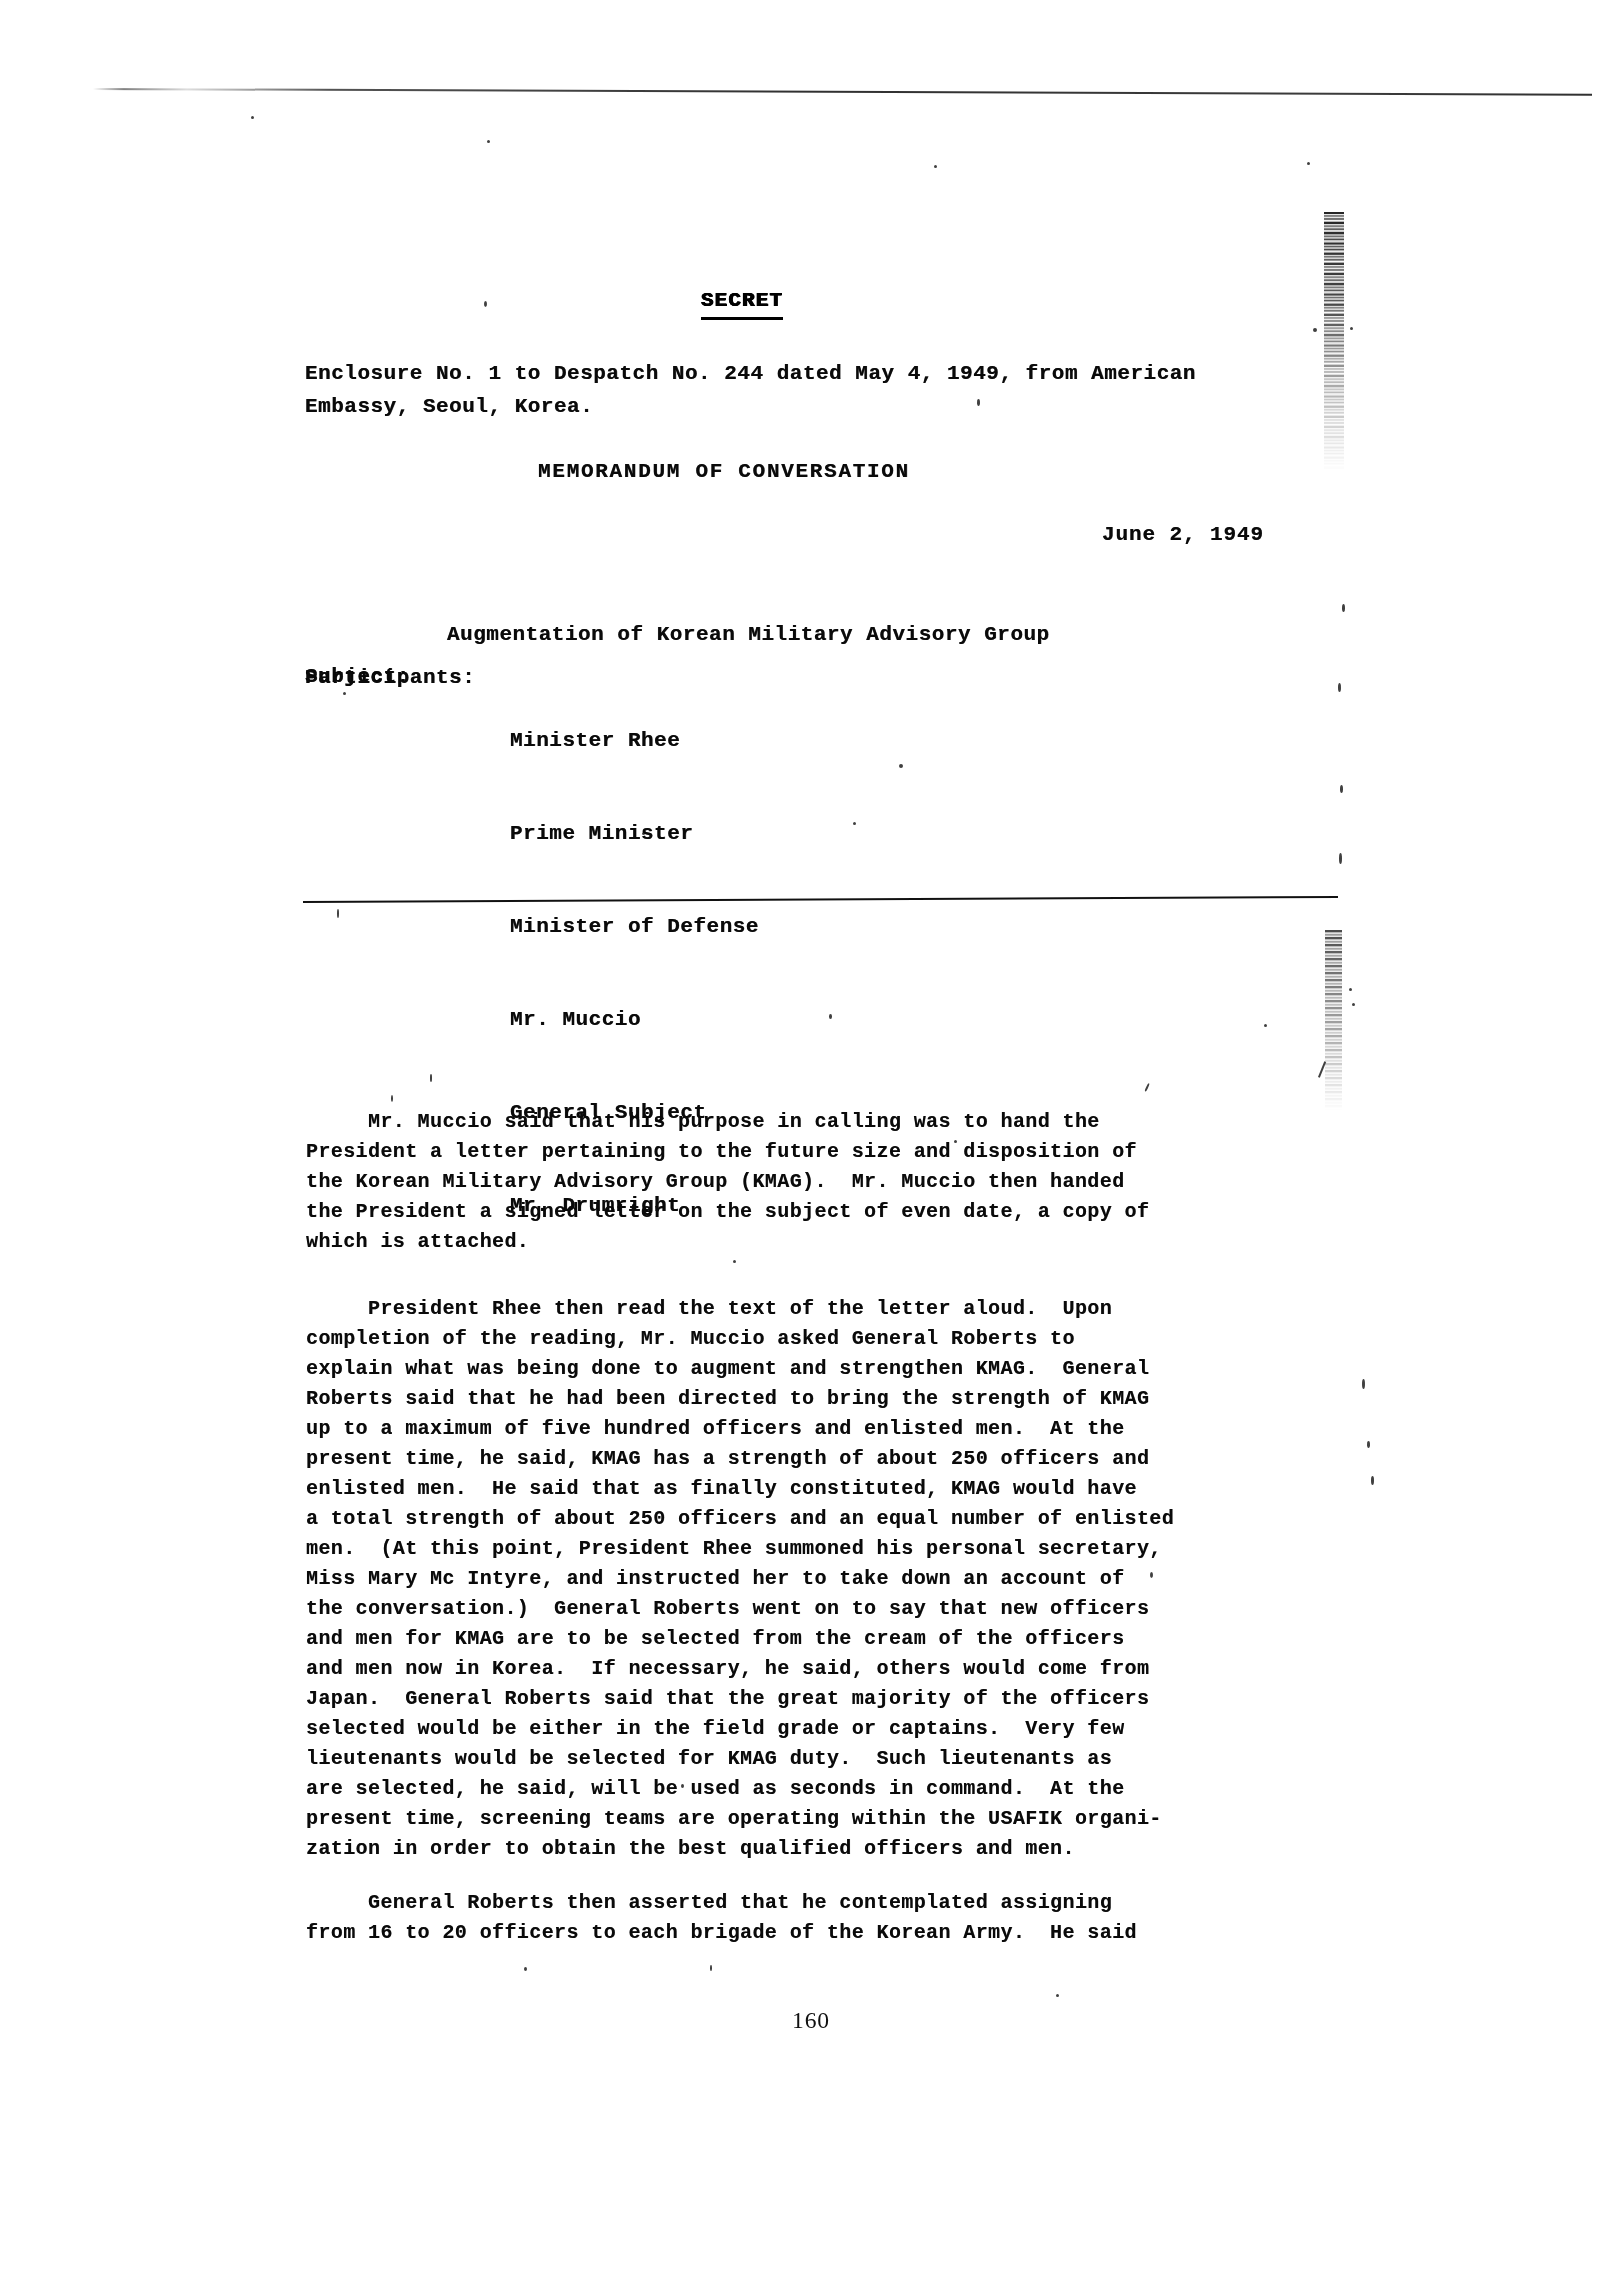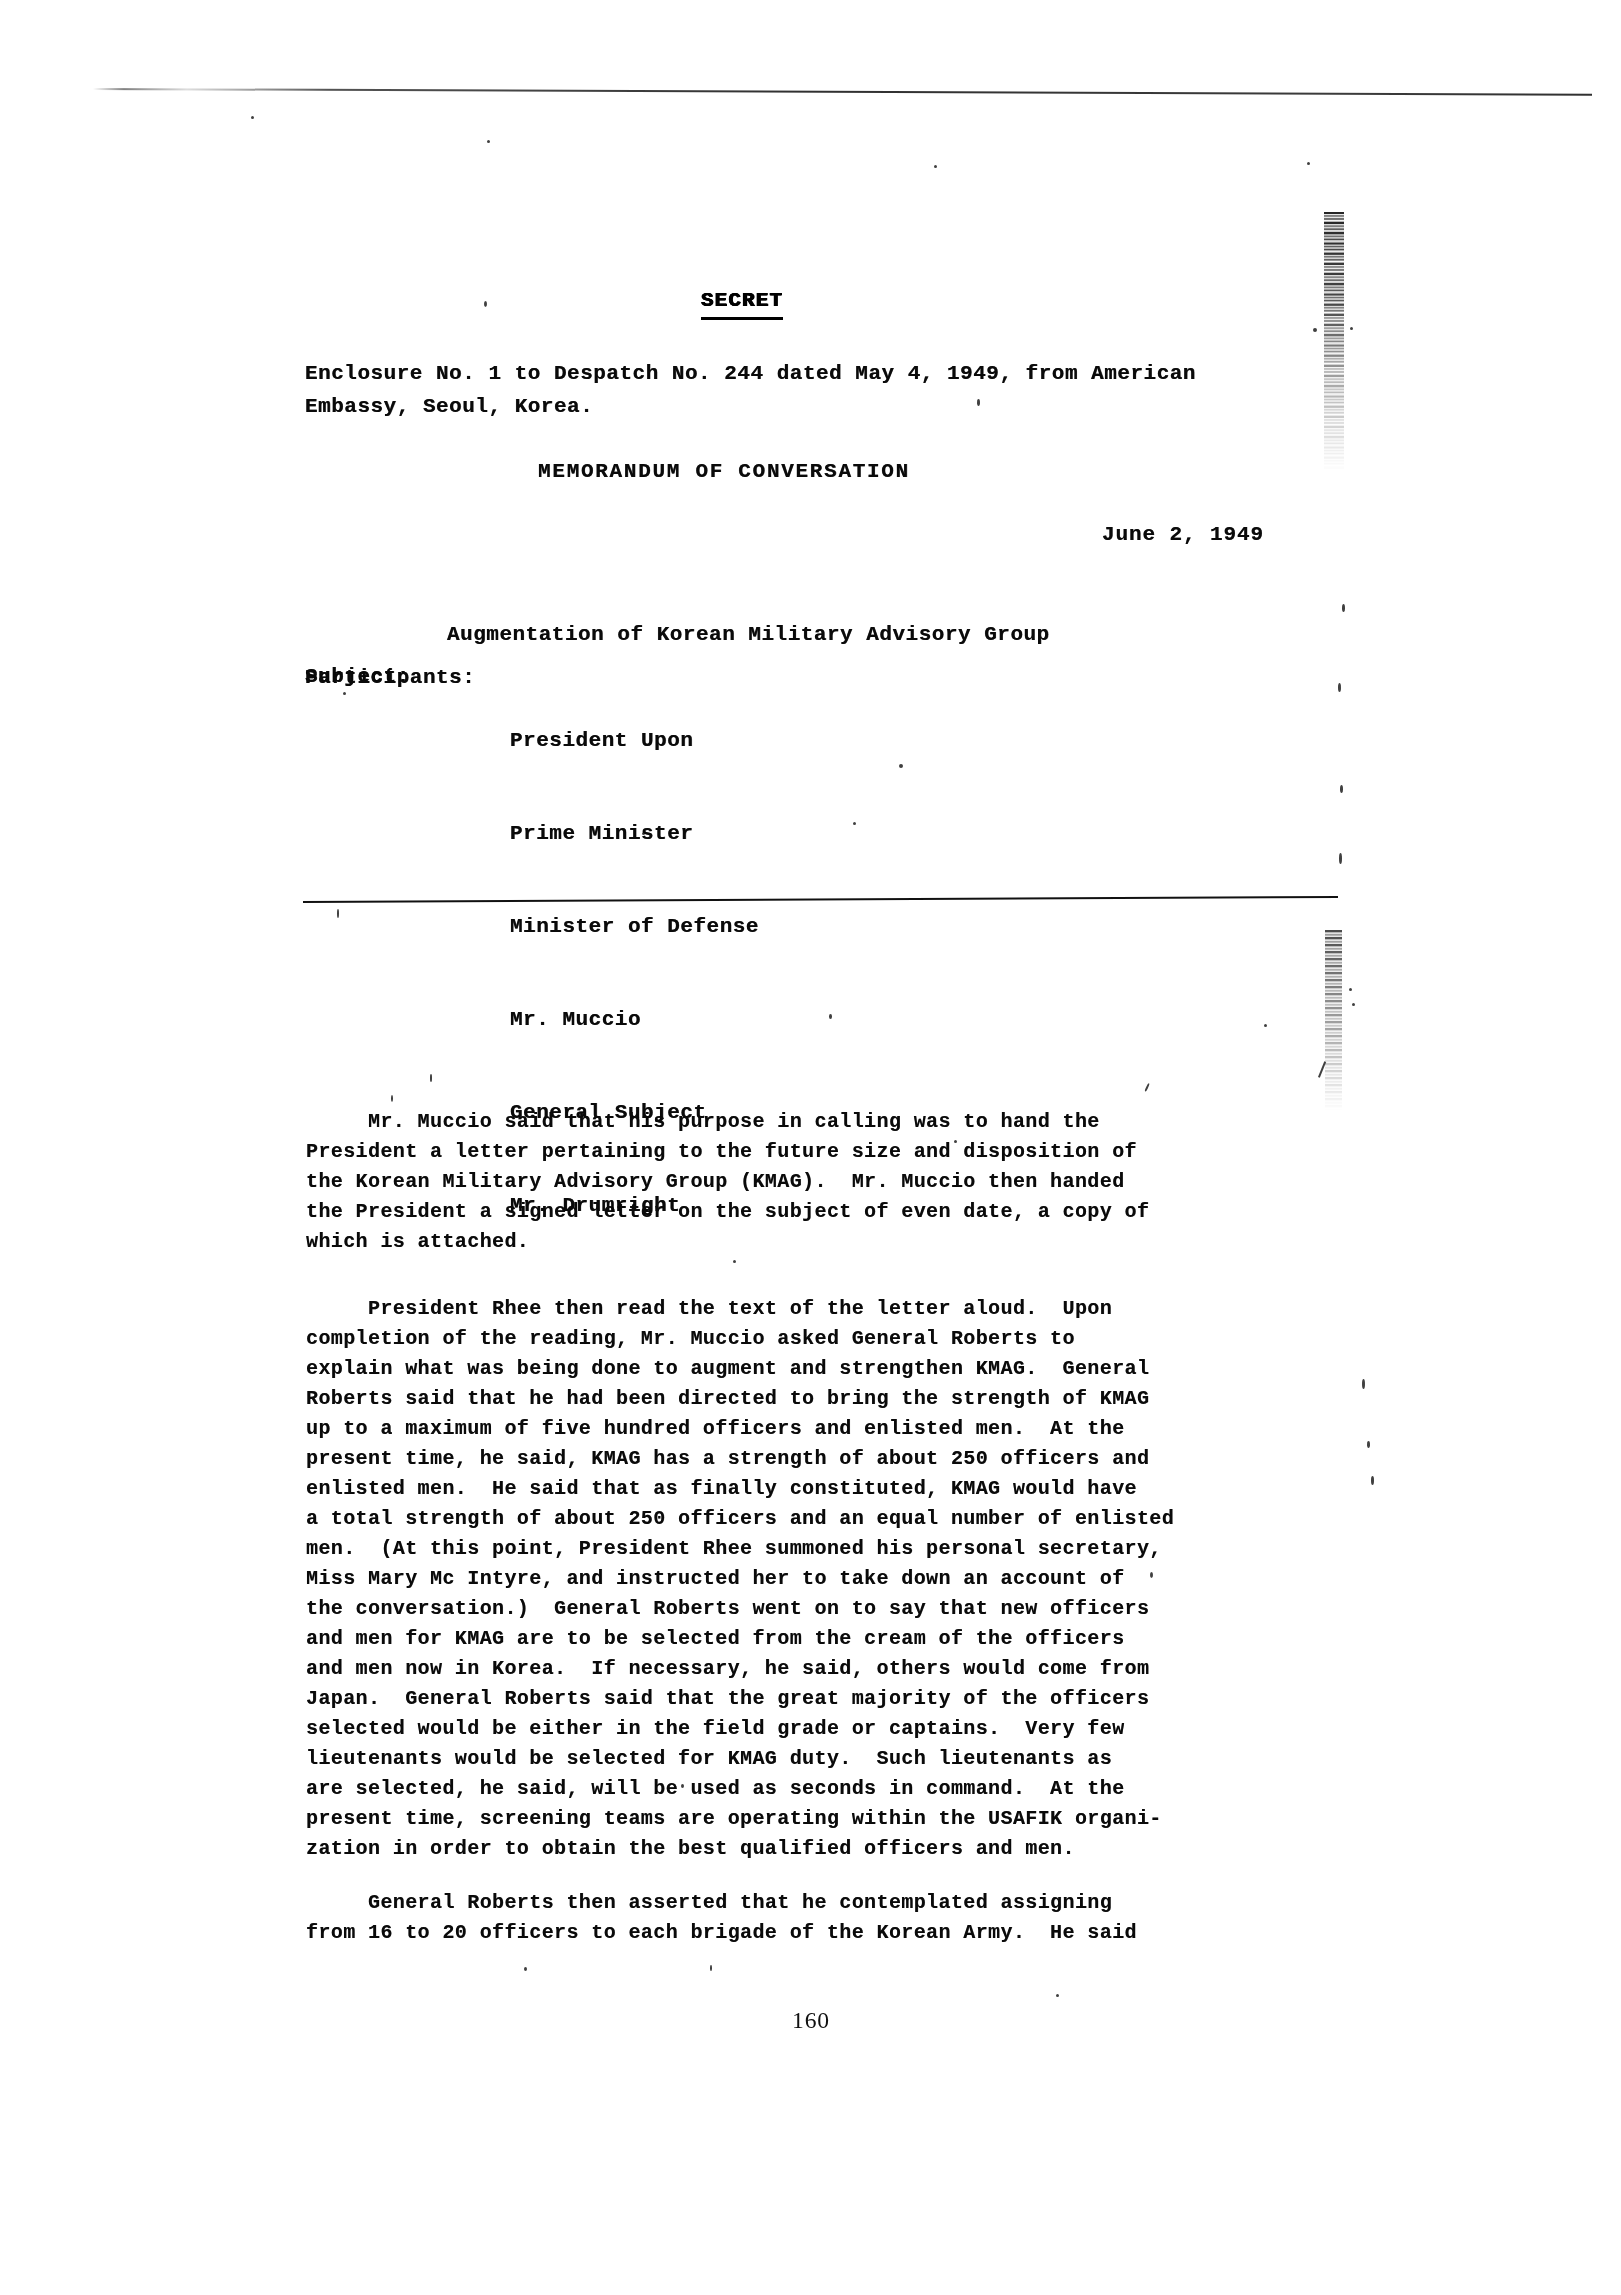--- a/index.html
+++ b/index.html
@@ -246,21 +246,21 @@
 
   <div class="typed" id="memo-title">MEMORANDUM OF CONVERSATION</div>
 
   <div class="typed" id="memo-date">June 2, 1949</div>
 
   <div class="typed" id="subject-label">Subject:</div>
   <div class="typed" id="subject-value">Augmentation of Korean Military Advisory Group</div>
 
   <div class="typed" id="participants-label">Participants:</div>
   <div class="typed participants-list">
-    <div>President Upon</div>
+    <div>Minister Rhee</div>
     <div>Prime Minister</div>
     <div>Minister of Defense</div>
     <div>Mr. Muccio</div>
     <div>General Subject</div>
     <div>Mr. Drumright</div>
   </div>
 
   <div class="divider"></div>
 
 

